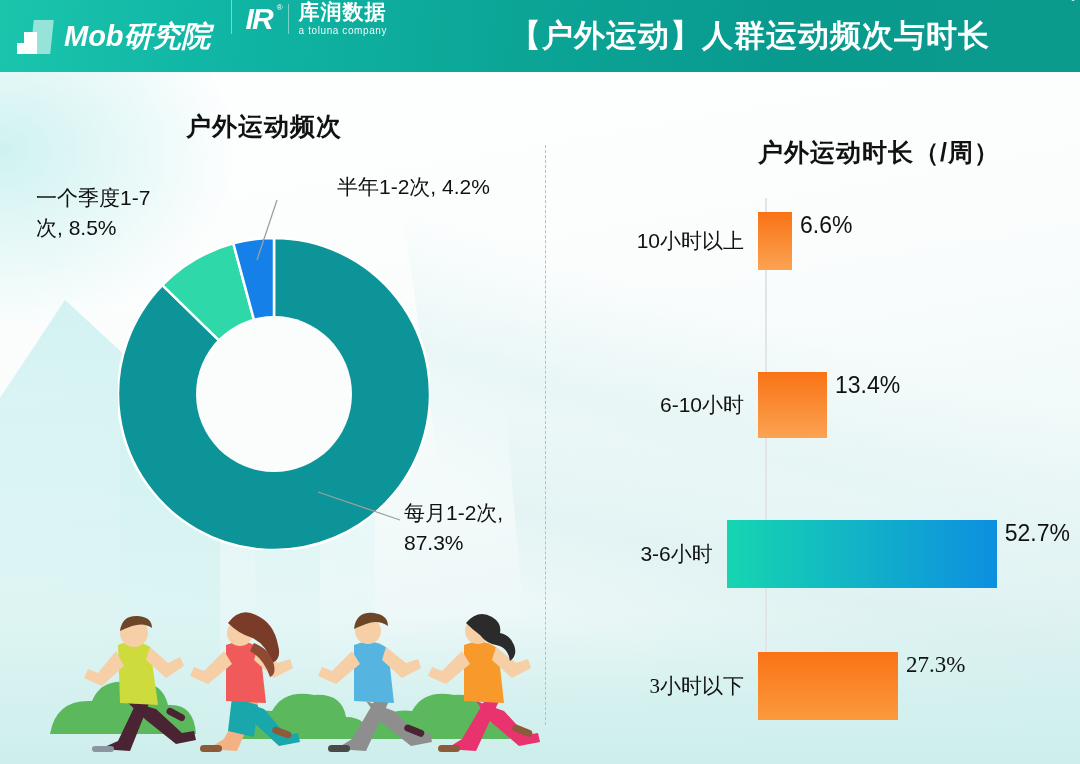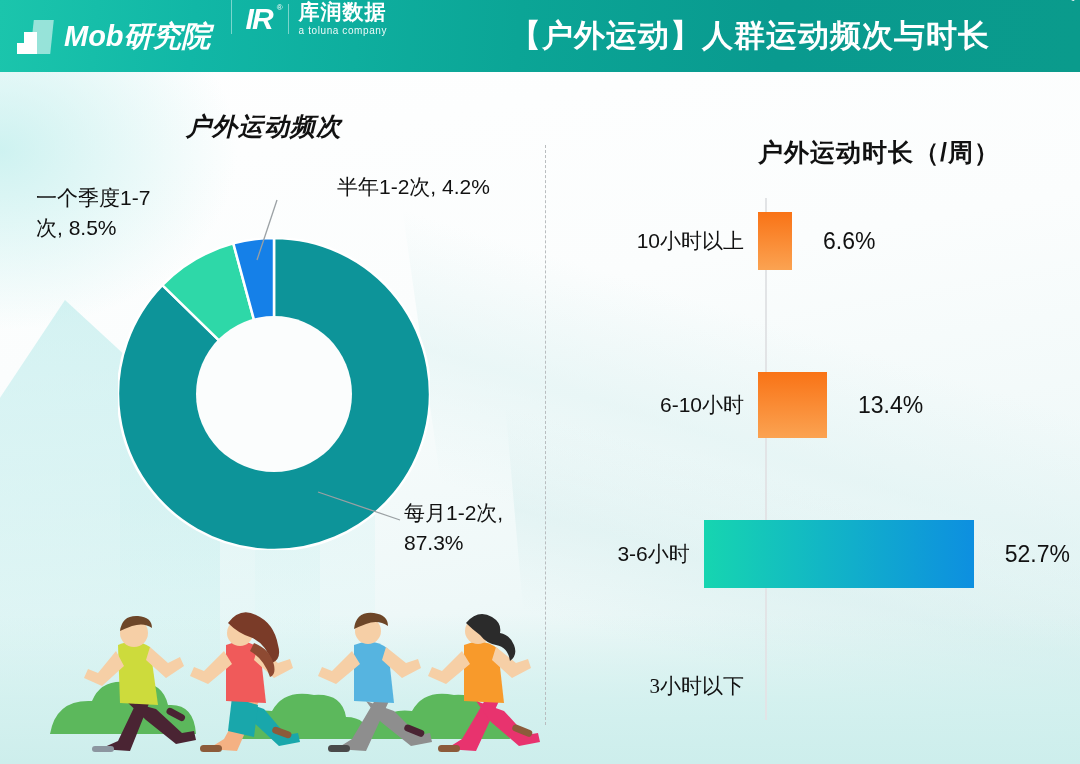--- a/index.html
+++ b/index.html
@@ -229,21 +229,21 @@
 
   
   .chart-title {
     position: absolute;
     color: #111111;
     font-size: 25px;
     font-weight: bold;
     letter-spacing: 1px;
     white-space: nowrap;
   }
-  .title-left  { left: 186px; top: 110px; font-style: italic; }
+  .title-left  { left: 186px; top: 110px; }
   .title-right { left: 758px; top: 136px; }
 
   
   .divider {
     position: absolute;
     left: 545px;
     top: 145px;
     width: 0;
     height: 580px;
     border-left: 1px dashed #b9bdbf;
@@ -322,22 +322,20 @@
     box-sizing: border-box;
     color: #111111;
     font-size: 21px;
     white-space: nowrap;
   }
   .bar-track {
     position: relative;
     flex: 1 1 auto;
     height: 100%;
     display: flex;
-    align-items: center;
-    gap: 23px;
   }
   .bar-fill {
     height: 100%;
     border-radius: 0;
   }
   .bar-val {
     margin-left: 8px;
     color: #111111;
     font-size: 23px;
     white-space: nowrap;
@@ -491,17 +489,21 @@
         </div>
         <div class="bar-row" style="top: 330px; height: 68px;">
           <div class="bar-cat">3-6小时</div>
           <div class="bar-track">
             <div class="bar-fill" style="background: linear-gradient(90deg, rgb(22, 213, 176), rgb(13, 143, 224)); width: 270px;"></div>
             <div class="bar-val">52.7%</div>
           </div>
         </div>
         <div class="bar-row" style="top: 462px; height: 68px; font-family: Liberation Serif, serif;">
           <div class="bar-cat">3小时以下</div>
+          <div class="bar-track">
+            <div class="bar-fill" style="background: linear-gradient(rgb(249, 115, 22), rgb(251, 154, 61)); width: 140px;"></div>
+            <div class="bar-val">27.3%</div>
+          </div>
         </div>
       </div>
   </div>
 
 </div>
 
 </body></html>

